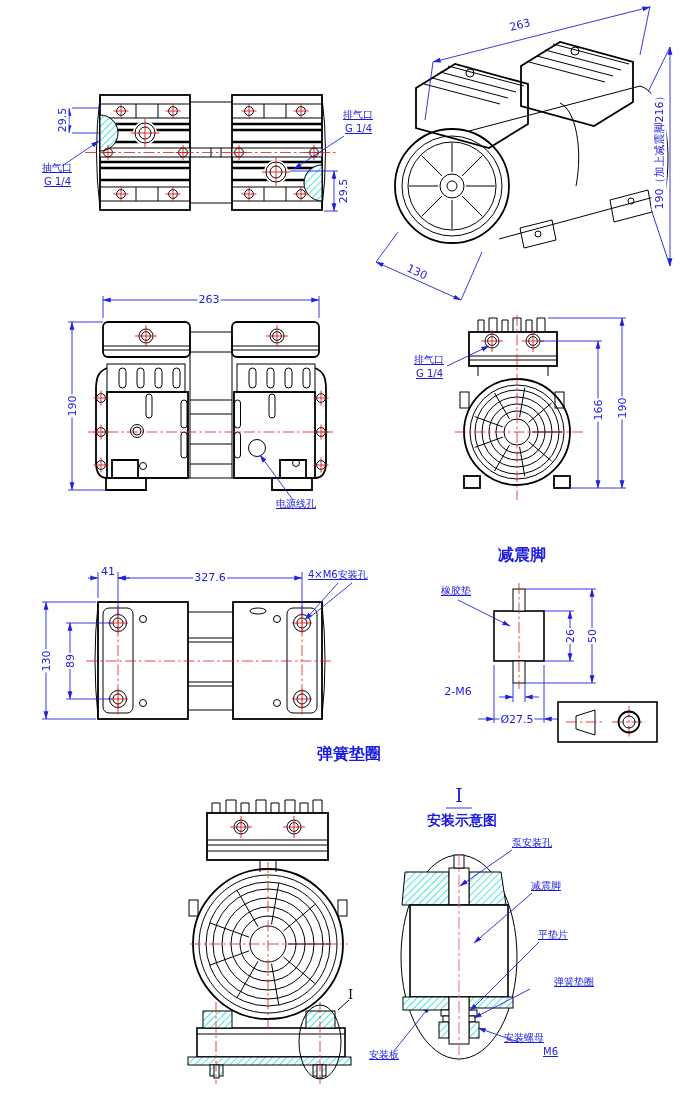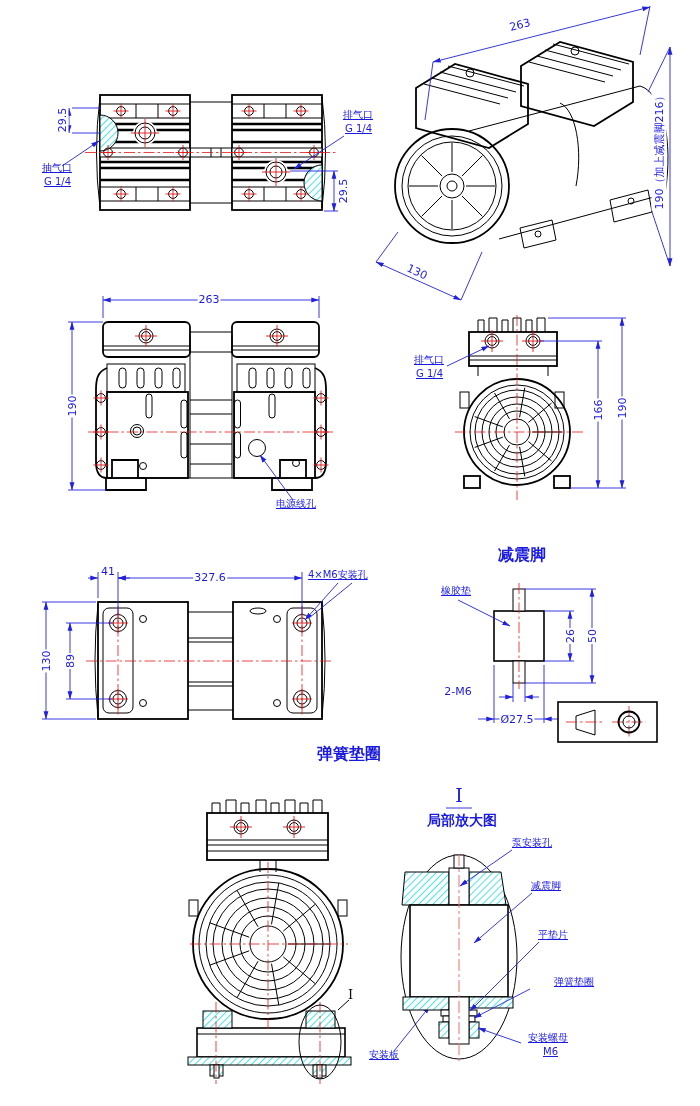--- a/index.html
+++ b/index.html
@@ -343,20 +343,20 @@
 <div class="dim r90" style="left:570px;top:636px">26</div>
 <div class="dim r90" style="left:592px;top:636px">50</div>
 <div class="dim" style="left:458px;top:691px">2-M6</div>
 <div class="dim" style="left:517px;top:719px">Ø27.5</div>
 
 <div class="title" style="left:317px;top:744px">弹簧垫圈</div>
 <div class="mark" style="left:348px;top:987px">I</div>
 <div class="lbl" style="left:369px;top:1049px">安装板</div>
 
 <div class="dmark" style="left:459px;top:795px">I</div>
-<div class="title" style="left:427px;top:812px;font-size:14px">局部放大图</div>
+<div class="title" style="left:427px;top:812px;font-size:14px">安装示意图</div>
 <div class="lbl" style="left:512px;top:837px">泵安装孔</div>
 <div class="lbl" style="left:531px;top:880px">减震脚</div>
 <div class="lbl" style="left:538px;top:929px">平垫片</div>
 <div class="lbl" style="left:554px;top:976px">弹簧垫圈</div>
-<div class="lbl" style="left:528px;top:1032px">安装螺母</div>
+<div class="lbl" style="left:504px;top:1032px">安装螺母</div>
 <div class="lbl" style="left:543px;top:1046px">M6</div>
 </div>
 
 </body></html>

